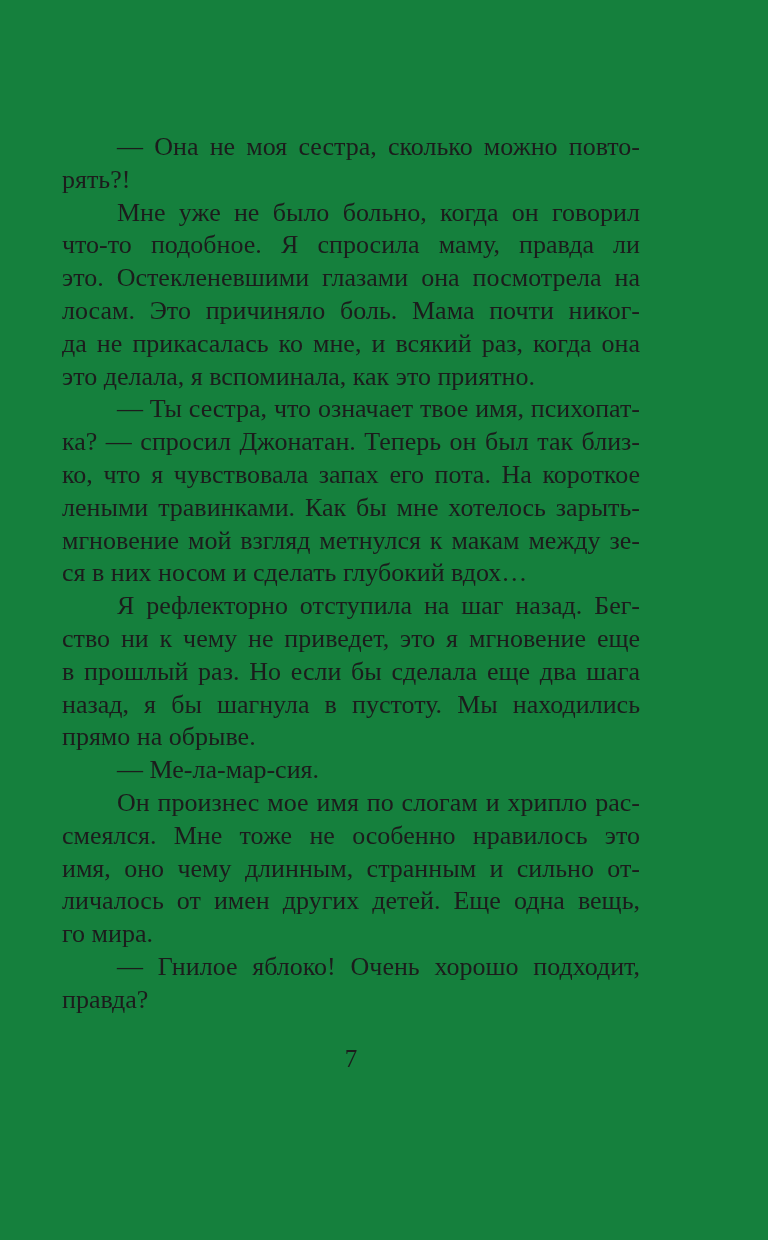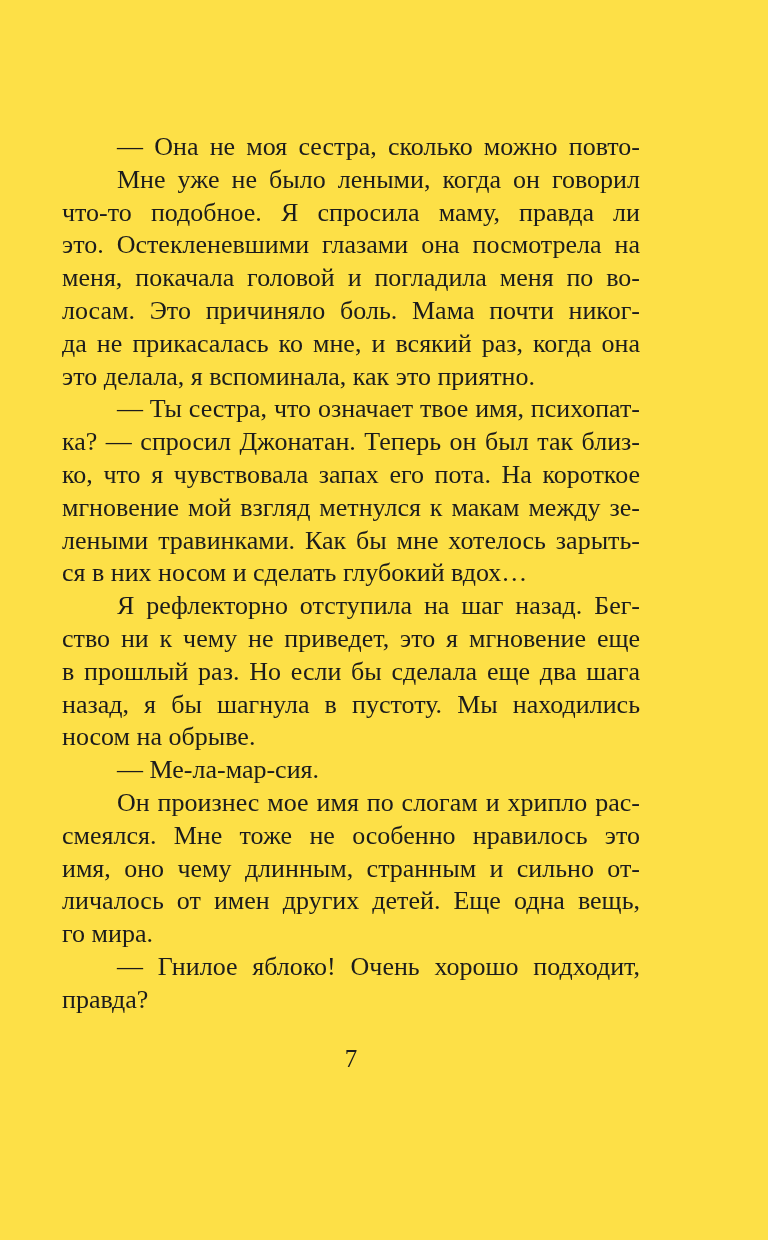--- a/index.html
+++ b/index.html
@@ -48,49 +48,49 @@
     margin-top: 25px;
     text-align: center;
     font-size: 25px;
     line-height: 33px;
     color: #1c1c1c;
   }
 </style>
 </head>
 <body style="background: rgb(255, 255, 255);">
 
-<div class="book-page" style="background: #fde047;">
+<div class="book-page" style="background: #15803d;">
   <div class="text-block" style="color: rgb(28, 28, 28);">
 
     <div class="paragraph">
         <div class="line first">— Она не моя сестра, сколько можно повто-</div>
+        <div class="line last">рять?!</div>
       </div>
       <div class="paragraph">
-        <div class="line first">Мне уже не было леными, когда он говорил</div>
+        <div class="line first">Мне уже не было больно, когда он говорил</div>
         <div class="line">что-то подобное. Я спросила маму, правда ли</div>
         <div class="line">это. Остекленевшими глазами она посмотрела на</div>
-        <div class="line">меня, покачала головой и погладила меня по во-</div>
         <div class="line">лосам. Это причиняло боль. Мама почти никог-</div>
         <div class="line">да не прикасалась ко мне, и всякий раз, когда она</div>
         <div class="line last">это делала, я вспоминала, как это приятно.</div>
       </div>
       <div class="paragraph">
         <div class="line first">— Ты сестра, что означает твое имя, психопат-</div>
         <div class="line">ка? — спросил Джонатан. Теперь он был так близ-</div>
         <div class="line">ко, что я чувствовала запах его пота. На короткое</div>
+        <div class="line">леными травинками. Как бы мне хотелось зарыть-</div>
         <div class="line">мгновение мой взгляд метнулся к макам между зе-</div>
-        <div class="line">леными травинками. Как бы мне хотелось зарыть-</div>
         <div class="line last">ся в них носом и сделать глубокий вдох…</div>
       </div>
       <div class="paragraph">
         <div class="line first">Я рефлекторно отступила на шаг назад. Бег-</div>
         <div class="line">ство ни к чему не приведет, это я мгновение еще</div>
         <div class="line">в прошлый раз. Но если бы сделала еще два шага</div>
         <div class="line">назад, я бы шагнула в пустоту. Мы находились</div>
-        <div class="line last">носом на обрыве.</div>
+        <div class="line last">прямо на обрыве.</div>
       </div>
       <div class="paragraph">
         <div class="line first last">— Ме-ла-мар-сия.</div>
       </div>
       <div class="paragraph">
         <div class="line first">Он произнес мое имя по слогам и хрипло рас-</div>
         <div class="line">смеялся. Мне тоже не особенно нравилось это</div>
         <div class="line">имя, оно чему длинным, странным и сильно от-</div>
         <div class="line">личалось от имен других детей. Еще одна вещь,</div>
         <div class="line last">го мира.</div>

